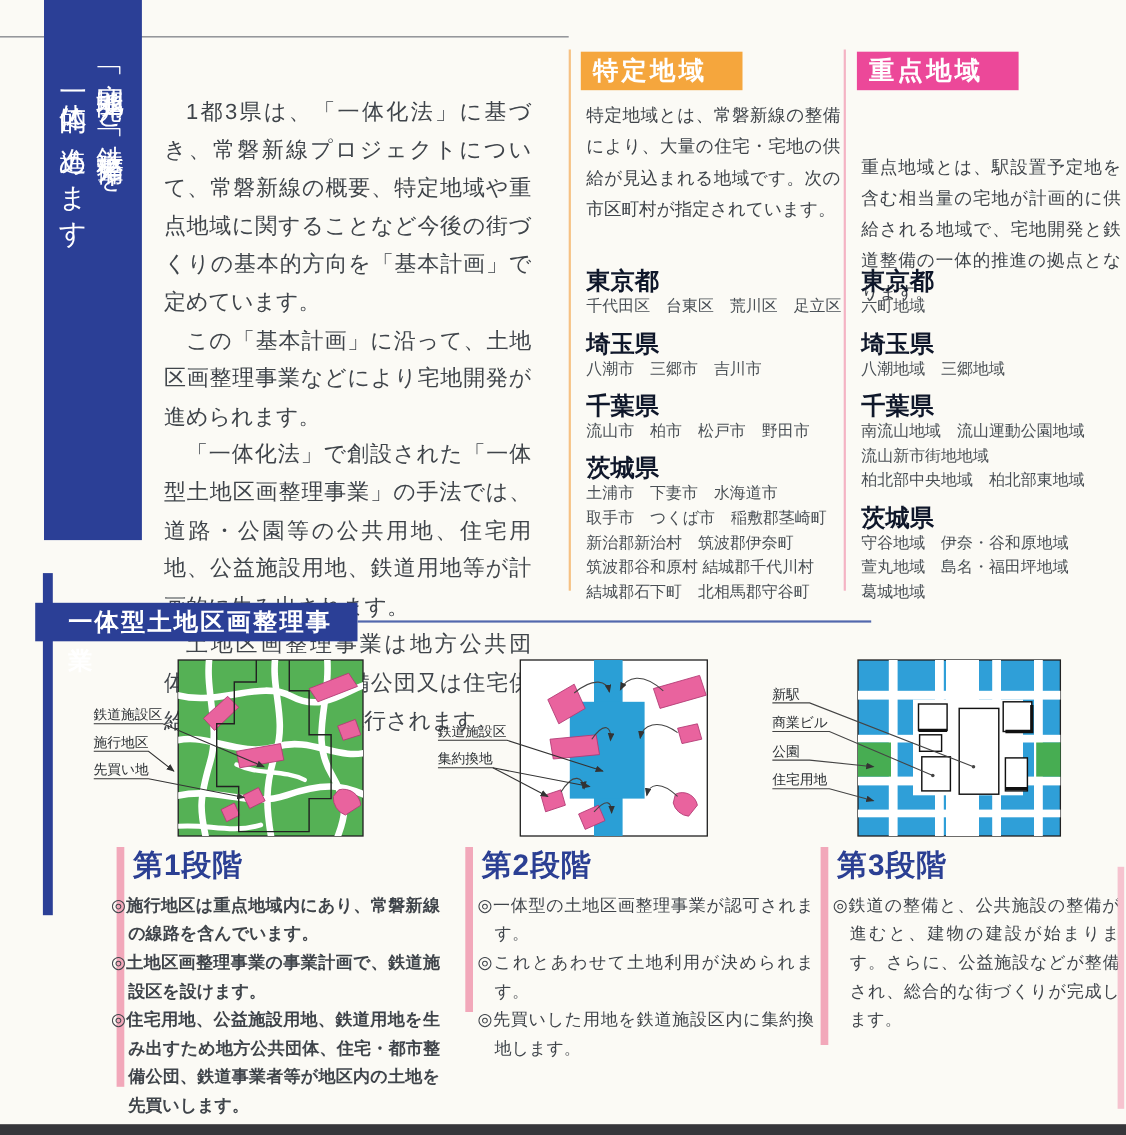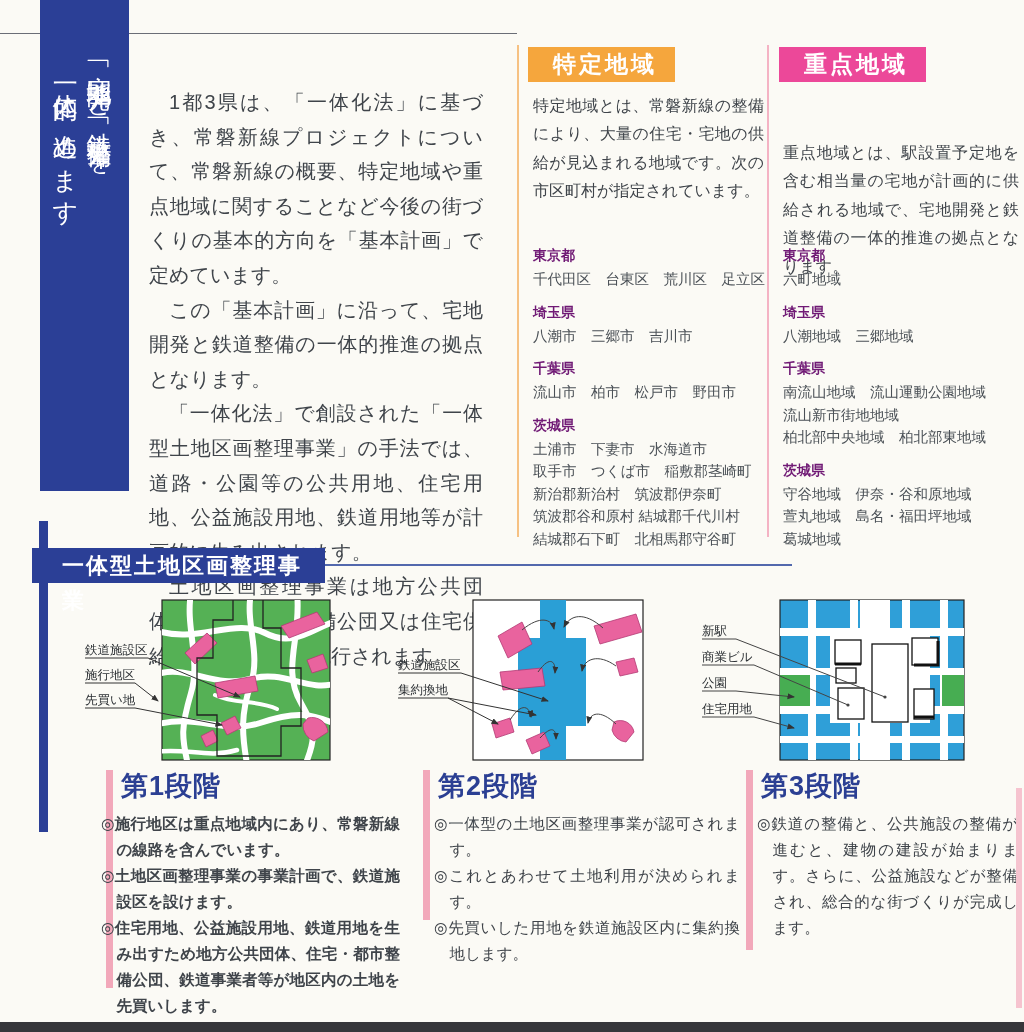--- a/index.html
+++ b/index.html
@@ -19,30 +19,30 @@
     padding:52px 8px 0 8px;color:#fff;font-size:25px;letter-spacing:4px;line-height:1.35;
   }
   .v-line2{margin-top:18px;}
   
   .intro{left:149px;top:85px;width:334px;font-size:20px;line-height:1.73;text-align:justify;}
   .intro p{margin:0;text-indent:1em;}
   
   .vline-orange{left:517px;top:45px;width:2px;height:492px;background:#f6c183;}
   .vline-pink{left:767px;top:45px;width:2px;height:492px;background:#f4b3c4;}
   .sec-header{height:35px;width:147px;color:#fff;font-weight:bold;font-size:23px;
-    line-height:35px;padding-left:25px;box-sizing:border-box;letter-spacing:3px;}
+    line-height:35px;padding-left:11px;box-sizing:border-box;letter-spacing:3px;}
   .sec-header.orange{left:528px;top:47px;background:#f5a63d;}
   .sec-header.pink{left:779px;top:47px;background:#ec4899;}
   .sec-desc{font-size:16px;line-height:1.78;text-align:justify;}
   .sec-desc.t{left:533px;top:92px;width:231px;}
   .sec-desc.j{left:783px;top:92px;width:236px;margin-top:47px;}
   .sec-list{width:240px;}
   .sec-list.t{left:533px;top:243px;}
   .sec-list.j{left:783px;top:243px;}
-  .pref{font-size:14px;font-weight:bold;color:#701a75;line-height:25px;margin-top:9px;}
+  .pref{font-size:22px;font-weight:bold;color:#0f172a;line-height:25px;margin-top:9px;}
   .sec-list .pref:first-child{margin-top:0;}
   .muni{font-size:14.5px;color:#4a5056;line-height:22.5px;}
   
   .v-bar-navy{left:39px;top:521px;width:9px;height:311px;background:#2b3f96;}
   .mid-banner{left:32px;top:548px;width:293px;height:35px;background:#2b3f96;
     color:#fff;font-weight:bold;font-size:22px;line-height:35px;padding-left:30px;
     box-sizing:border-box;letter-spacing:2px;}
   .mid-rule{left:325px;top:564px;width:467px;height:2px;background:#5268ad;}
   
   svg text{font-family:"Liberation Sans","DejaVu Sans",sans-serif;font-size:12.5px;fill:#2b2f33;}
@@ -71,21 +71,21 @@
 
 <div class="abs v-banner">
   <div class="v-banner-inner">
     <div>「宅地開発」と「鉄道整備」を</div>
     <div class="v-line2">一体的に進めます</div>
   </div>
 </div>
 
 <div class="abs intro">
   <p>1都3県は、「一体化法」に基づき、常磐新線プロジェクトについて、常磐新線の概要、特定地域や重点地域に関することなど今後の街づくりの基本的方向を「基本計画」で定めています。</p>
-  <p>この「基本計画」に沿って、宅地開発と鉄道整備の一体的推進の拠点となります。</p>
+  <p>この「基本計画」に沿って、土地区画整理事業などにより宅地開発が進められます。</p>
   <p>「一体化法」で創設された「一体型土地区画整理事業」の手法では、道路・公園等の公共用地、住宅用地、公益施設用地、鉄道用地等が計画的に生み出されます。</p>
   <p>土地区画整理事業は地方公共団体、住宅・都市整備公団又は住宅供給公社等によって施行されます。</p>
 </div>
 
 <div class="abs vline-orange"></div>
 <div class="abs sec-header orange">特定地域</div>
 <div class="abs sec-desc t">特定地域とは、常磐新線の整備により、大量の住宅・宅地の供給が見込まれる地域です。次の市区町村が指定されています。</div>
 <div class="abs sec-list t">
   <div class="pref">東京都</div>
   <div class="muni">千代田区　台東区　荒川区　足立区</div>

